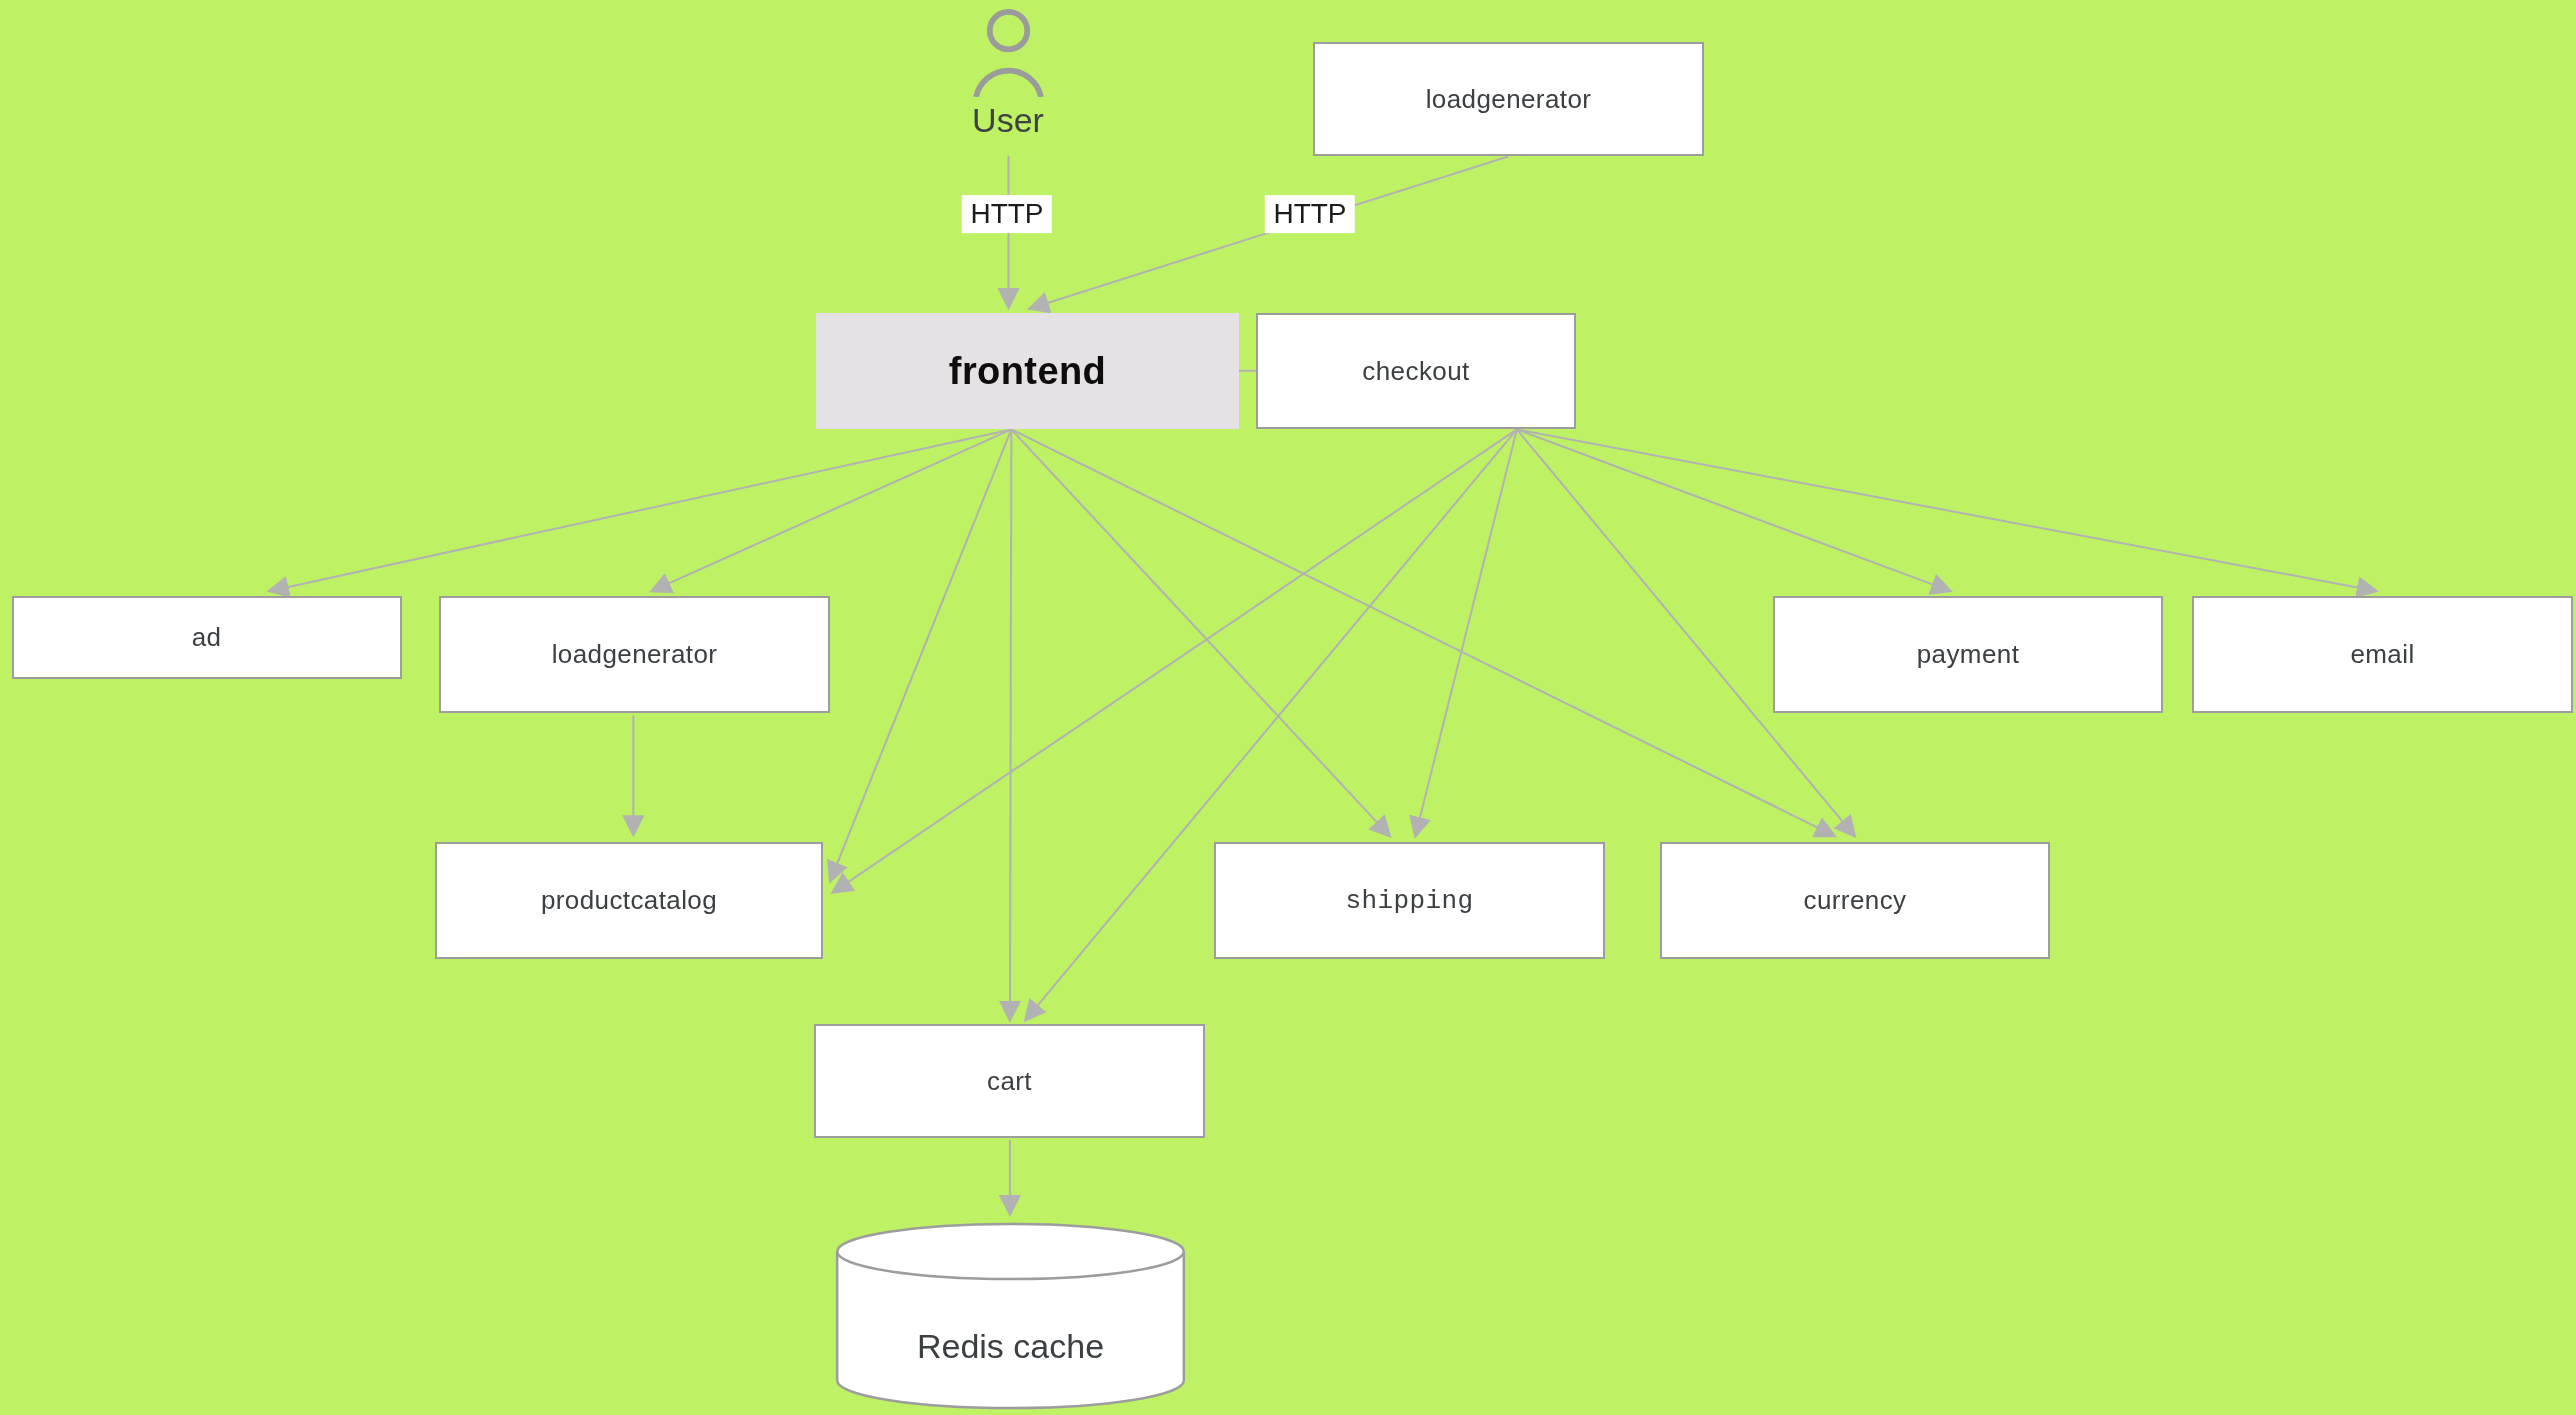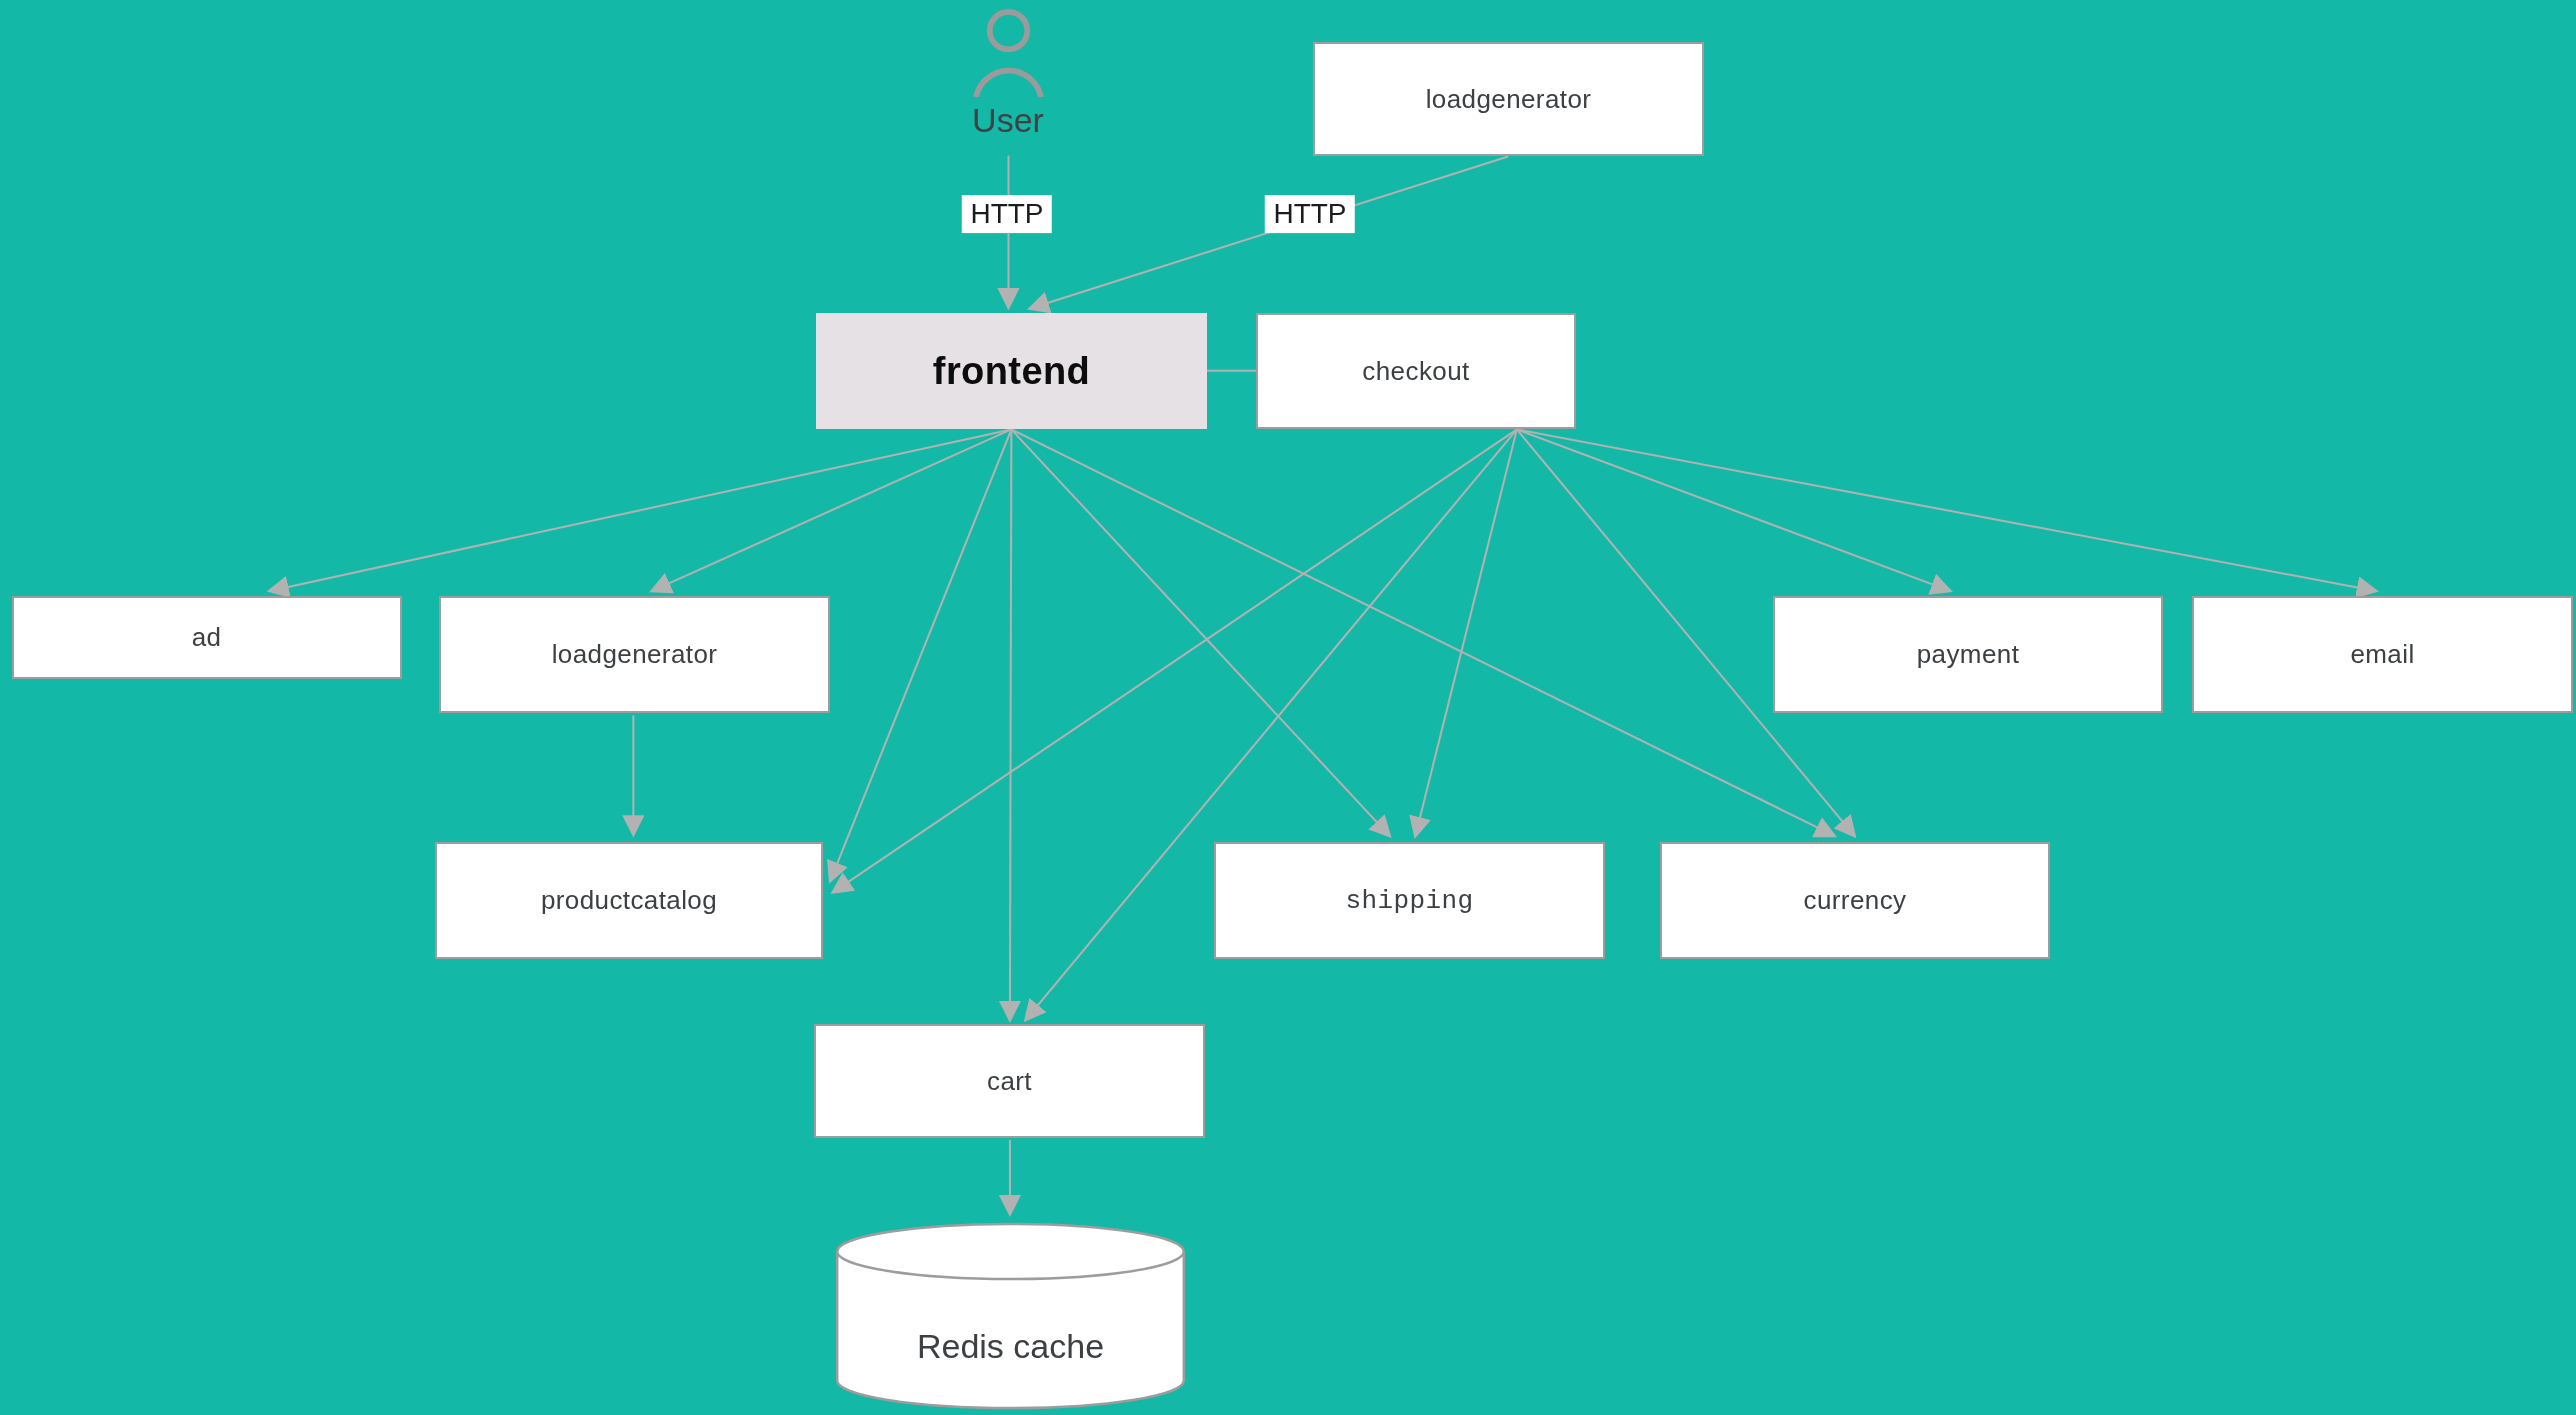--- a/index.html
+++ b/index.html
@@ -1,19 +1,19 @@
 <!DOCTYPE html>
 <html style="font-size:11.6px"><head>
 <meta charset="utf-8">
 <style>
   html,body{margin:0;padding:0;background:#ffffff;}
   #canvas{
     position:relative;
     width:2576px;height:1415px;
-    background:#14b8a6;
+    background:#bef264;
     font-family:"Liberation Sans", sans-serif;
     overflow:hidden;
   }
   #edge-layer{position:absolute;left:0;top:0;width:2576px;height:1415px;}
   .node{
     position:absolute;
     background:#ffffff;
     border:2.2px solid #9d9d9d;
     display:flex;align-items:center;justify-content:center;
     color:#3c4043;font-size:26px;letter-spacing:0.4px;
@@ -75,21 +75,21 @@
       <div class="actor" style="left: 950px; top: 8.7px; width: 116px;">
         <svg width="109" height="88" viewBox="0 0 150 122">
           <circle cx="75" cy="30" r="26" fill="none" stroke="#9b9b9b" stroke-width="8"></circle>
           <path d="M 30 122 A 46 46 0 0 1 120 122" fill="none" stroke="#9b9b9b" stroke-width="8"></path>
         </svg>
         <div class="actor-label">User</div>
       </div>
       <div class="node" style="left: 1313px; top: 42px; width: 391px; height: 114px;">
         <span>loadgenerator</span>
       </div>
-      <div class="node highlight" style="left: 816px; top: 313px; width: 391px; height: 116px;">
+      <div class="node highlight" style="left: 816px; top: 313px; width: 423px; height: 116px;">
         <span>frontend</span>
       </div>
       <div class="node" style="left: 1256px; top: 313px; width: 320px; height: 116px;">
         <span>checkout</span>
       </div>
       <div class="node" style="left: 11.6px; top: 596px; width: 390px; height: 83px;">
         <span>ad</span>
       </div>
       <div class="node" style="left: 439px; top: 596px; width: 391px; height: 117px;">
         <span>loadgenerator</span>

